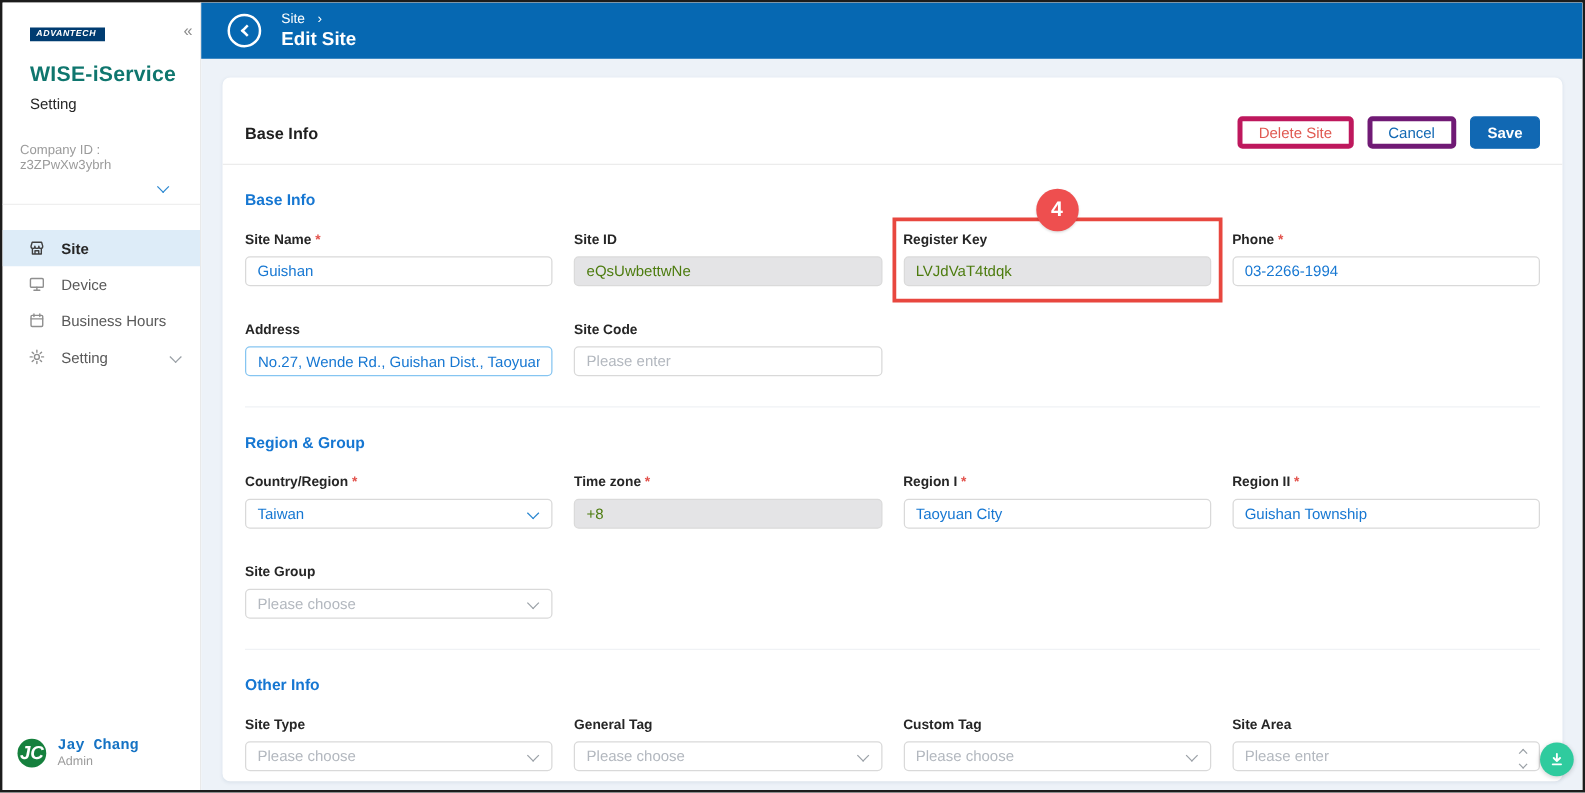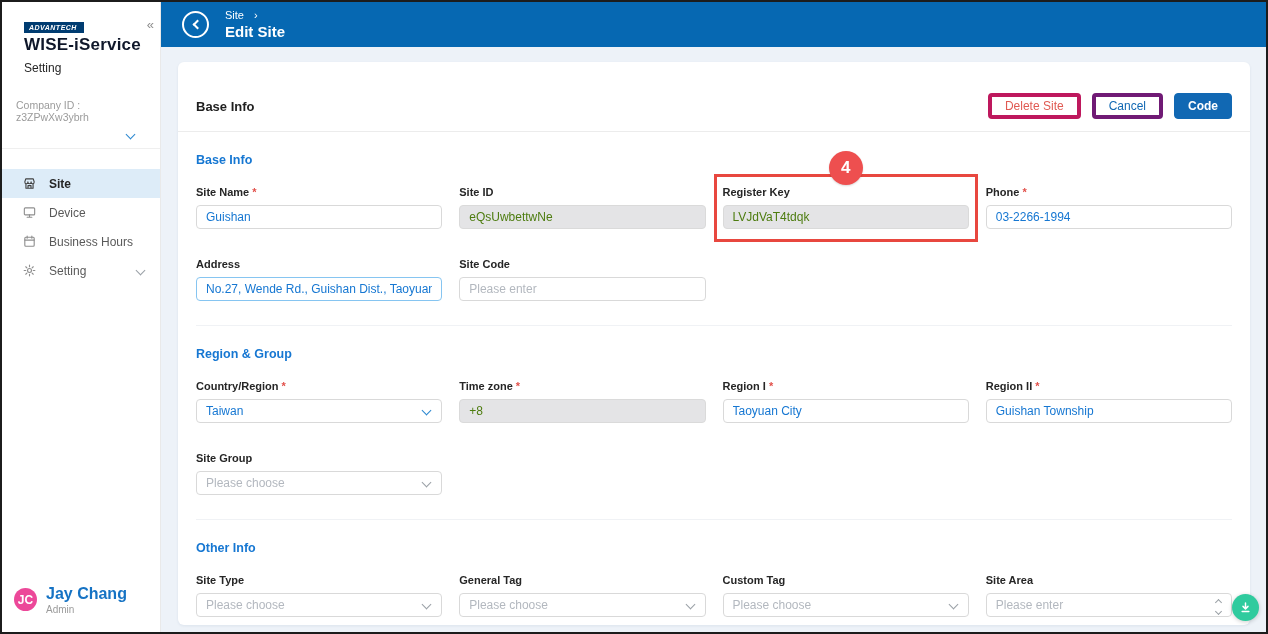--- a/index.html
+++ b/index.html
@@ -20,21 +20,21 @@
   }
   .collapse-btn {
     position:absolute; top:15px; right:6px; color:#8c8c8c; font-size:13px; cursor:pointer;
   }
   .logo-block { padding:14px 0 0 22px; }
   .brand-badge {
     display:inline-block; background:#003c71; color:#fff;
     font-size:7px; font-weight:bold; font-style:italic;
     letter-spacing:.5px; padding:2px 7px 2px 5px;
   }
-  .product-name { color:#0f172a; font-size:17px; font-weight:bold; margin-top:1px; letter-spacing:.2px; }
+  .product-name { color:#0f766e; font-size:17px; font-weight:bold; margin-top:16px; letter-spacing:.2px; }
   .product-sub { color:#262626; font-size:12px; margin-top:6px; }
   .company-block { padding:24px 12px 4px 14px; border-bottom:1px solid #efefef; }
   .company-id { color:#9b9b9b; font-size:10.5px; }
   .company-expand { display:flex; justify-content:flex-end; padding:8px 14px 6px 0; }
   .chev {
     width:7px; height:7px; border-right:1.6px solid #9aa0a6; border-bottom:1.6px solid #9aa0a6;
     transform:rotate(45deg); display:inline-block;
   }
   .chev.blue { border-color:#2a87d0; }
   .menu { padding-top:20px; }
@@ -43,25 +43,25 @@
     height:29px; padding-left:20px; cursor:pointer;
     color:#595959; font-size:12px;
   }
   .menu-item svg { width:15px; height:15px; color:#8f8f8f; flex:none; }
   .menu-item.active { background:#ddecf8; color:#262626; font-weight:bold; }
   .menu-item.active svg { color:#404040; }
   .menu-item .mi-chev { margin-left:auto; margin-right:16px; }
   .sidebar-spacer { flex:1; }
   .user-block { display:flex; align-items:center; gap:9px; padding:0 0 16px 12px; }
   .avatar {
-    width:23px; height:23px; border-radius:50%; background:#ec4899;
-    color:#fff; font-size:12px; font-weight:bold;
-    display:flex; align-items:center; justify-content:center;
-  }
-  .user-name { color:#1673c4; font-size:16px; font-weight:bold; line-height:1.2; }
+    width:23px; height:23px; border-radius:50%; background:#15803d;
+    color:#fff; font-size:15px; font-weight:bold;
+    display:flex; align-items:center; justify-content:center;font-style:italic;
+  }
+  .user-name { color:#1673c4; font-size:12px; font-weight:bold; line-height:1.2;font-family:Liberation Mono, monospace; }
   .user-role { color:#9b9b9b; font-size:10px; line-height:1.3; }
 
   
   .main { flex:1; display:flex; flex-direction:column; background:#edf2f8; position:relative; min-width:0; }
   .topbar {
     height:45px; background:#0668b2; display:flex; align-items:center;
     padding-left:21px; gap:16px; flex:none;
   }
   .back-btn {
     width:27px; height:27px; border-radius:50%; border:2px solid #fff;
@@ -225,21 +225,21 @@
     </div>
 
     <div class="content">
       <div class="card">
 
         <div class="card-head">
           <div class="card-title">Base Info</div>
           <div class="head-actions">
             <button class="btn btn-delete">Delete Site</button>
             <button class="btn btn-cancel">Cancel</button>
-            <button class="btn btn-save">Code</button>
+            <button class="btn btn-save">Save</button>
           </div>
         </div>
 
         <div class="form-body">
 
           <div class="section-title">Base Info</div>
           <div class="fgrid">
             <div class="field">
               <div class="flabel"><span>Site Name</span><span class="req">*</span></div>
               <input class="finput" readonly="" value="Guishan" style="">

